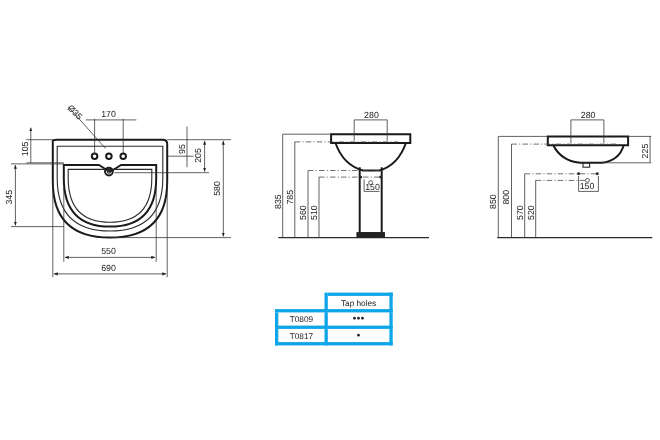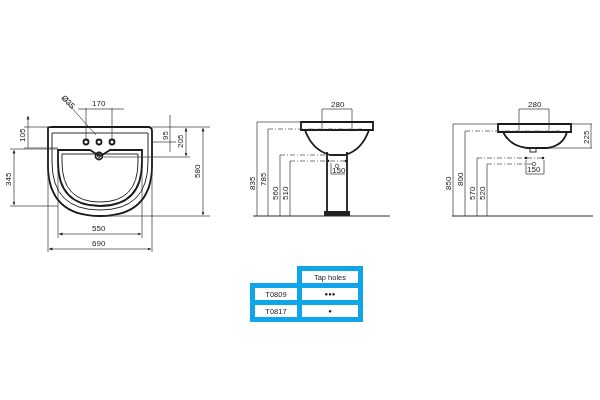--- a/index.html
+++ b/index.html
@@ -4,21 +4,21 @@
 <style>
   html, body { margin: 0; padding: 0; background: #ffffff; }
   body { width: 600px; height: 400px; overflow: hidden; position: relative; font-family: "Liberation Sans", sans-serif; }
   svg { position: absolute; left: 0; top: 0; }
   .ln { stroke: #2a2a2a; stroke-width: 1; fill: none; }
   .thick { stroke: #1a1a1a; stroke-width: 1.8; fill: none; }
   .dim { stroke: #333; stroke-width: 0.7; fill: none; }
   .dash { stroke: #444; stroke-width: 0.7; fill: none; stroke-dasharray: 5 2 1 2; }
   .txt { font-family: "Liberation Sans", sans-serif; font-size: 8px; fill: #222; }
   .tbl { position: absolute; left: 250px; top: 266px; border-collapse: collapse; font-family: "Liberation Sans", sans-serif; font-size: 7.5px; color: #222; }
-  .tbl td { border: 5px solid #0ea5e9; height: 12px; padding: 0 4px; text-align: center; }
+  .tbl td { border: 3px solid #0ea5e9; height: 12px; padding: 0 4px; text-align: center; }
   .tbl td.empty { border-top: none; border-left: none; }
   .tbl td.code { width: 34px; }
   .tbl td.val { width: 48px; }
 </style>
 </head>
 <body>
 
 <svg width="600" height="400" viewBox="0 0 600 400">
   <defs>
     <marker id="arr" viewBox="0 0 10 10" refX="10" refY="5" markerWidth="5" markerHeight="5" orient="auto-start-reverse">

